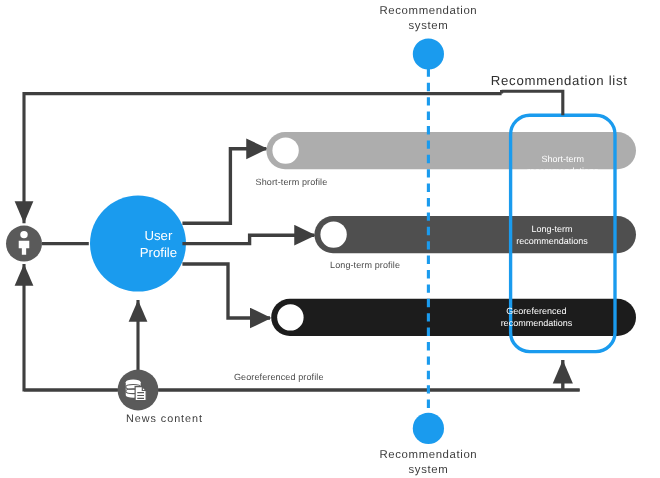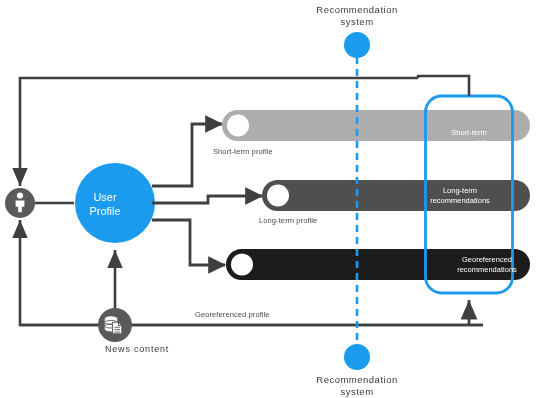--- a/index.html
+++ b/index.html
@@ -124,43 +124,44 @@
     <g>
       <path d="M469,325 L469,300" fill="none" stroke="#3f3f3f" stroke-width="2.8" marker-end="url(#arrDarkThin)"></path>
     </g>
   </svg>
 
   <div class="lbl lbl-sys" style="left:307px;top:4px;width:100px;">
     <span>Recommendation</span><br>
     <span>system</span>
   </div>
 
+  <div class="lbl lbl-title" style="left:409px;top:62px;">Recommendation list</div>
 
-  <div class="lbl" style="left:82px;top:190px;width:46px;text-align:center;color:#fff;font-size:11px;line-height:14px;">
+  <div class="lbl" style="left:109px;top:190px;width:46px;text-align:center;color:#fff;font-size:11px;line-height:14px;">
     <span>User</span><br>
     <span>Profile</span>
   </div>
 
   <div class="lbl lbl-prof" style="left:213px;top:147px;">Short-term profile</div>
 
-  <div class="lbl lbl-prof" style="left:259px;top:216px;">Long-term profile</div>
+  <div class="lbl lbl-prof" style="left:275px;top:216px;">Long-term profile</div>
 
   <div class="lbl lbl-prof" style="left:195px;top:286px;margin-top:24px;">Georeferenced profile</div>
 
   <div class="rec-txt" style="left:426px;top:128px;width:86px;">
     <span>Short-term</span><br>
     <span>recommendations</span>
   </div>
 
   <div class="rec-txt" style="left:417px;top:186px;width:86px;">
     <span>Long-term</span><br>
     <span>recommendations</span>
   </div>
 
-  <div class="rec-txt" style="left:444px;top:255px;width:86px;">
+  <div class="rec-txt" style="left:404px;top:255px;width:86px;">
     <span>Georeferenced</span><br>
     <span>recommendations</span>
   </div>
 
   <div class="lbl lbl-news" style="left:73px;top:344px;">News content</div>
 
   <div class="lbl lbl-sys" style="left:307px;top:374px;width:100px;">
     <span>Recommendation</span><br>
     <span>system</span>
   </div>

